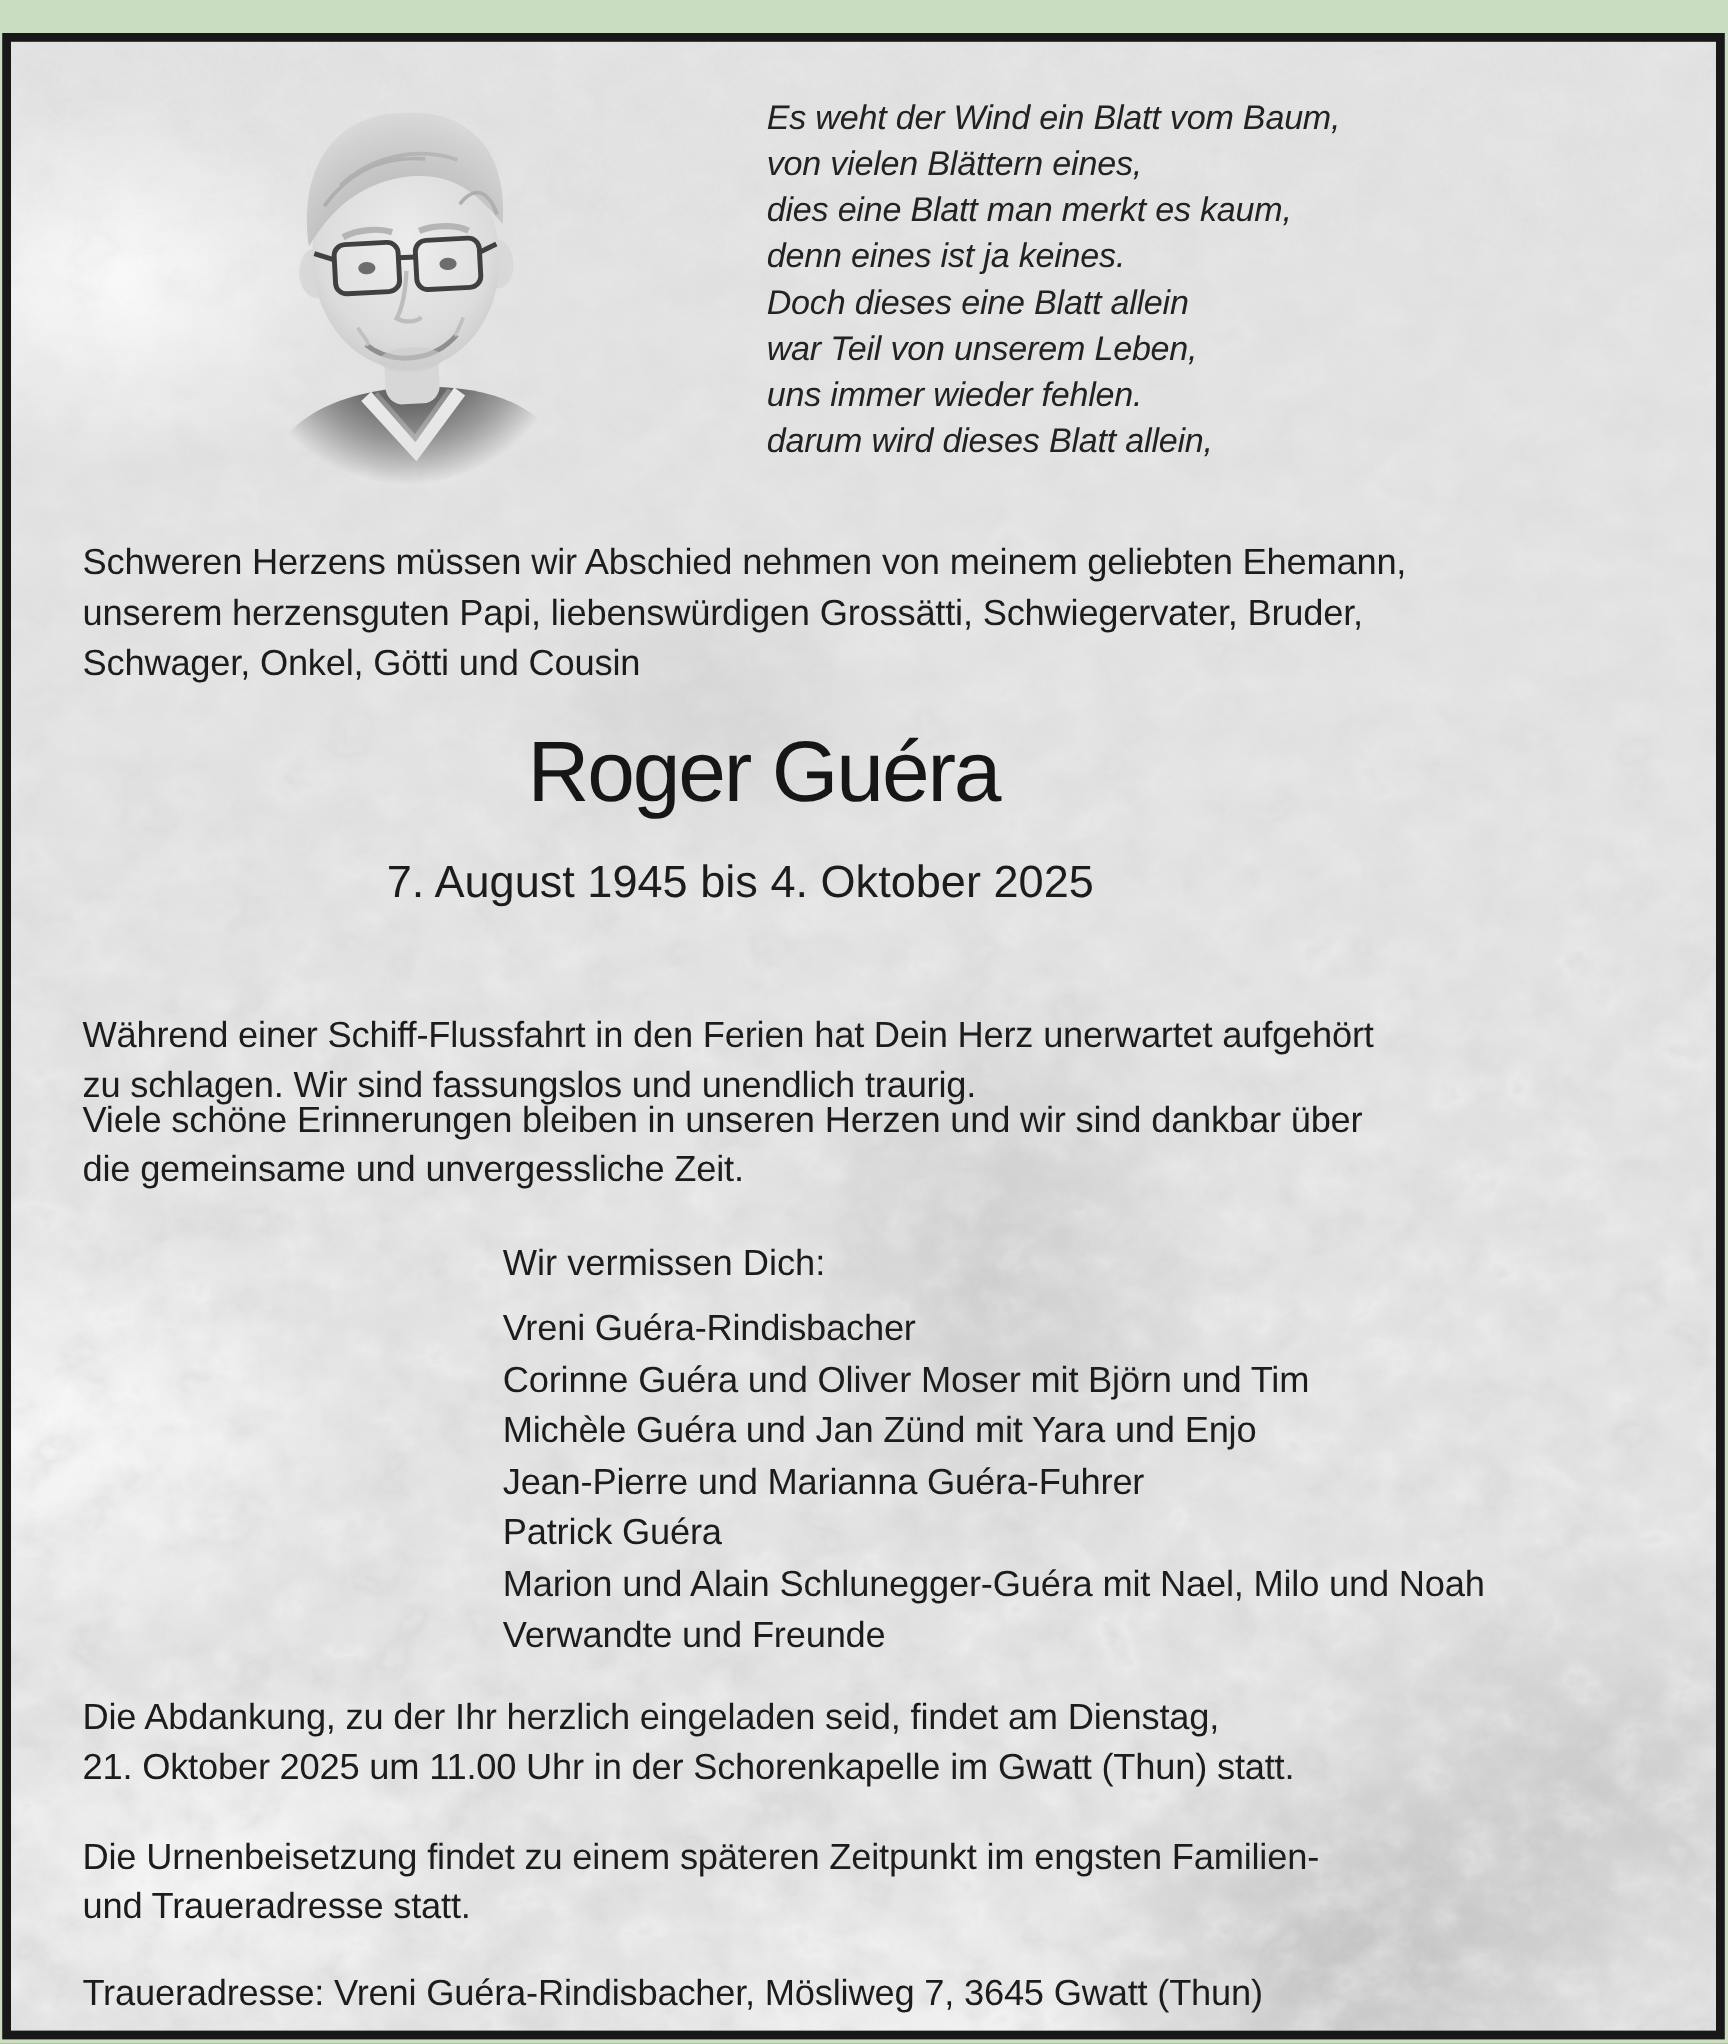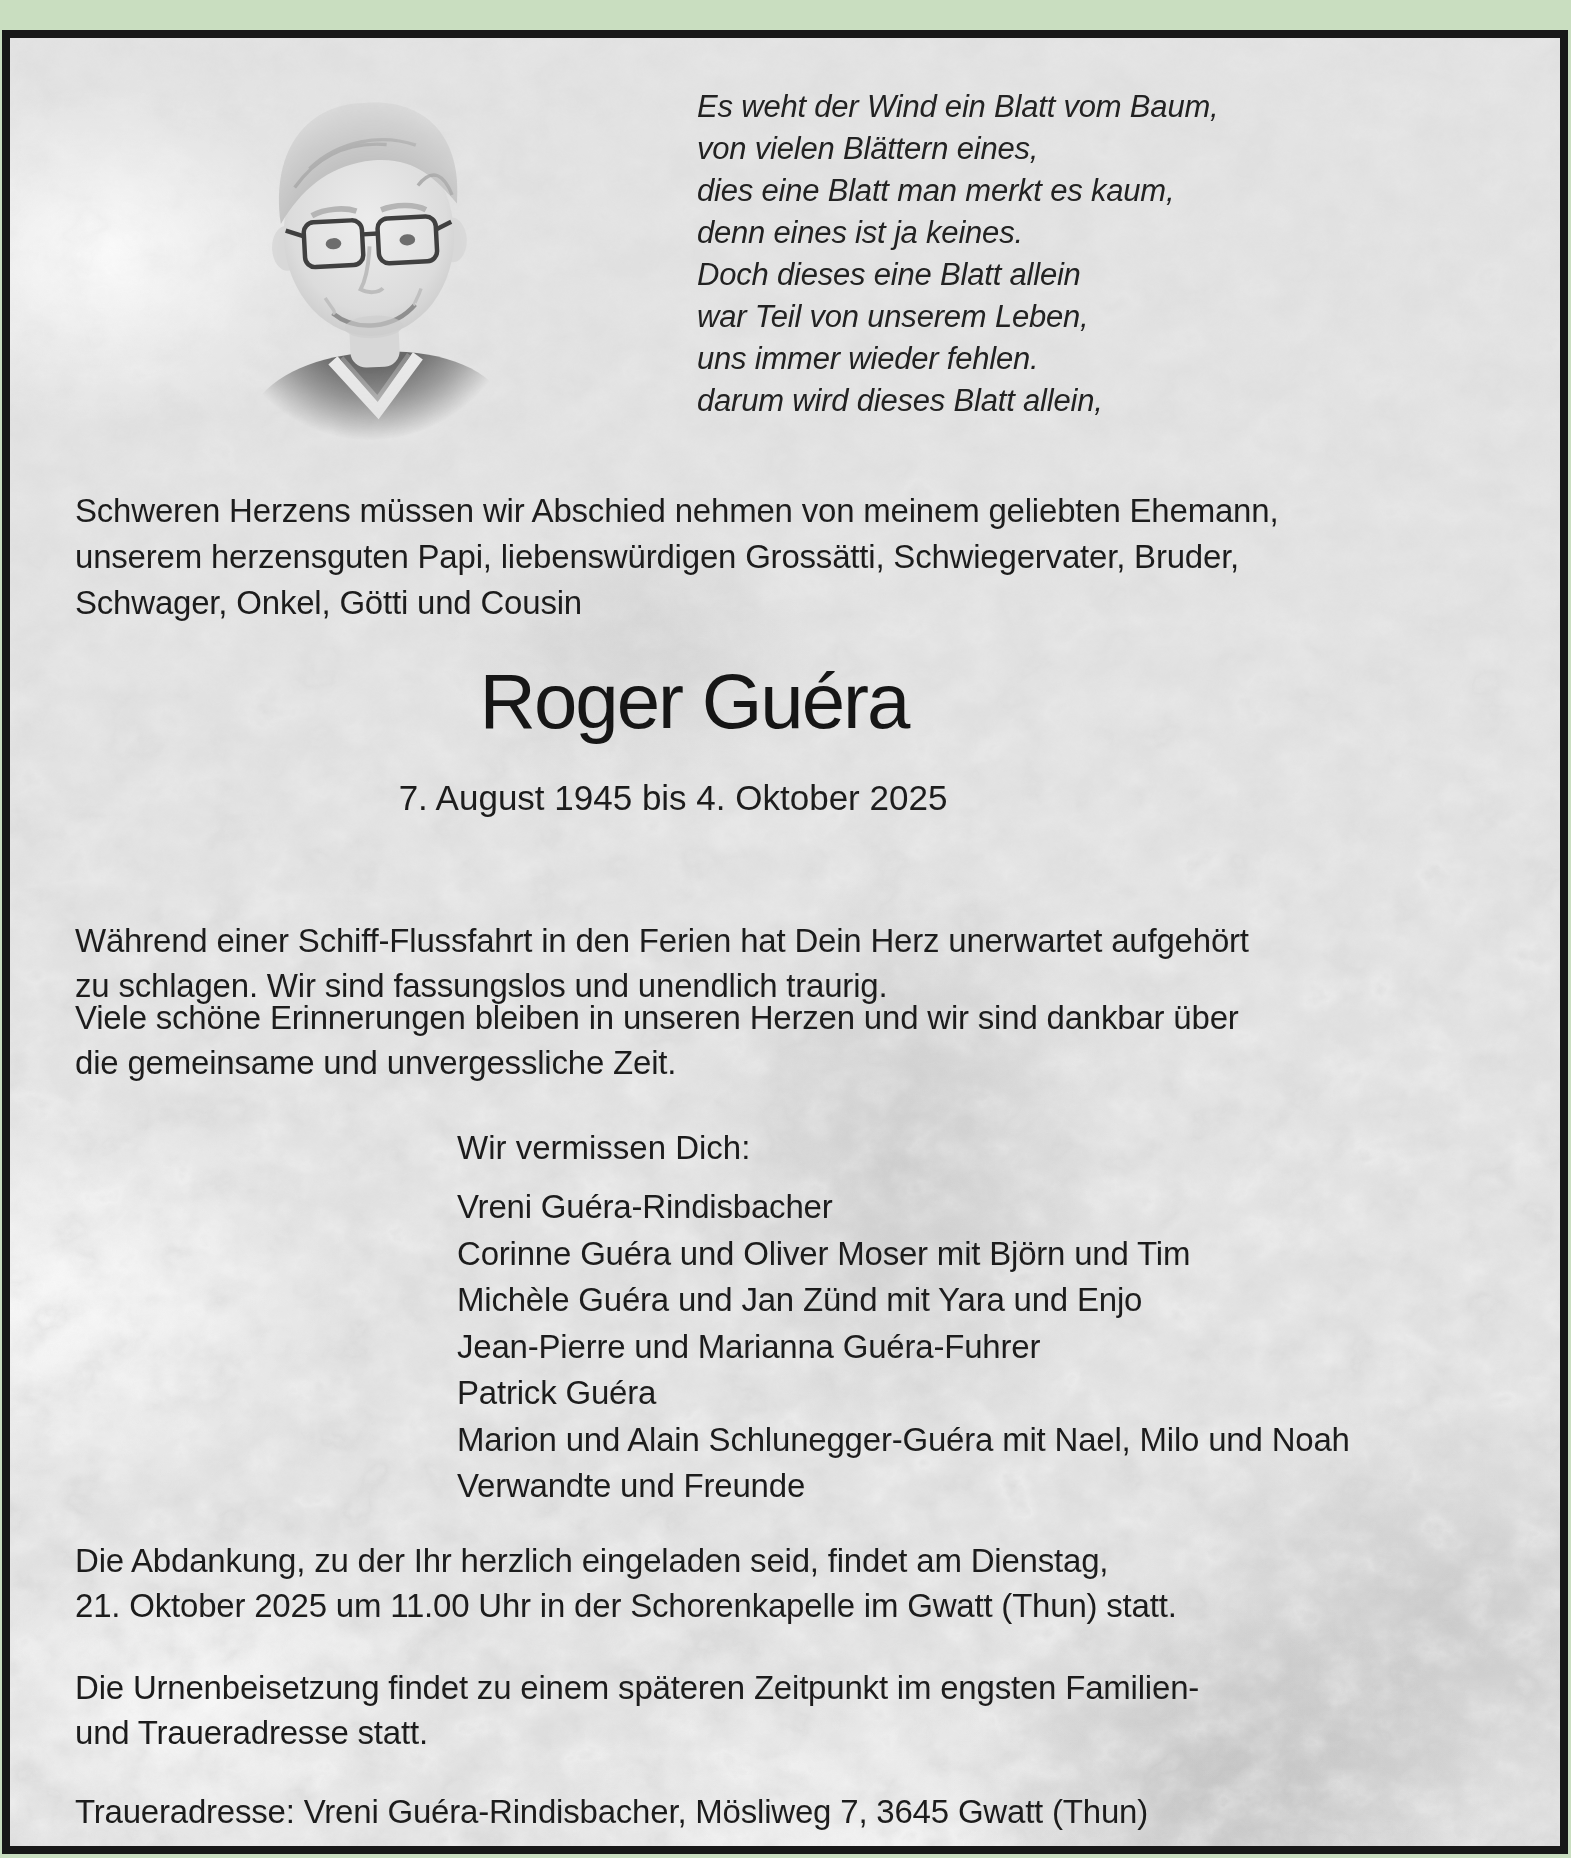--- a/index.html
+++ b/index.html
@@ -48,21 +48,21 @@
   .poem{
     left:687px;top:48px;
     font-size:31px;line-height:42px;font-style:italic;
     letter-spacing:-0.2px;color:#222;
   }
   .intro{left:65px;top:450px;font-size:33px;line-height:46px;letter-spacing:-0.2px;}
   .name{
     left:0;top:618px;width:1330px;text-align:center;
     font-size:78px;letter-spacing:-2px;color:#161616;font-weight:normal;padding-left:19px;
   }
-  .dates{left:0;top:740px;width:1326px;text-align:center;font-size:35px;}
+  .dates{left:0;top:740px;width:1326px;text-align:center;font-size:41px;}
   .para{left:65px;font-size:33px;line-height:45px;letter-spacing:-0.2px;}
   .p1{top:880px;}
   .p2{top:957px;}
   .missing-heading{left:447px;top:1091px;font-size:33px;}
   .mourners{left:447px;top:1146px;font-size:33px;line-height:46.5px;letter-spacing:-0.2px;}
   .p3{top:1500px;}
   .p4{top:1627px;}
   .address{left:65px;top:1755px;font-size:33px;letter-spacing:-0.2px;}
   .ref-code{
     position:absolute;right:30px;top:1810px;

